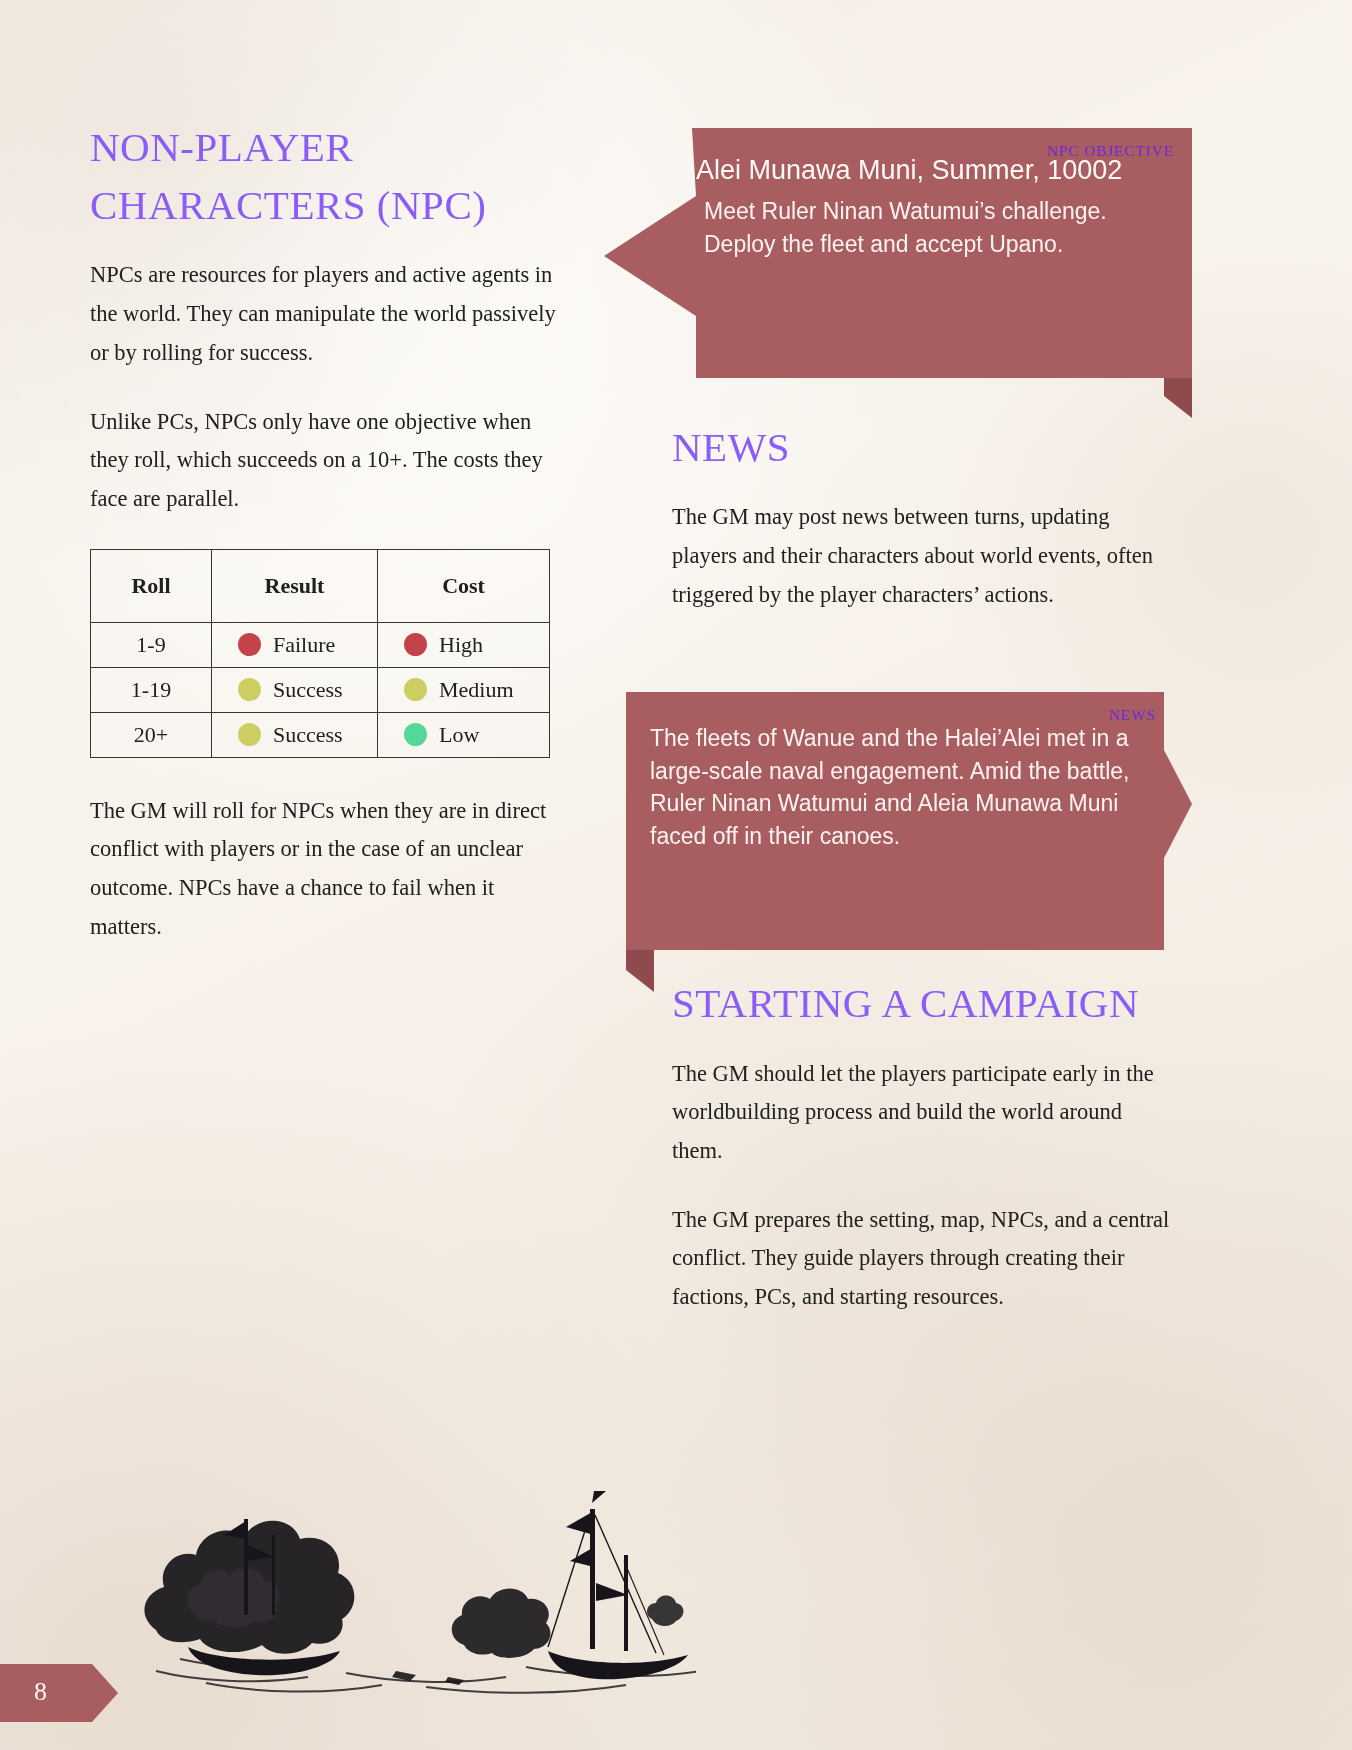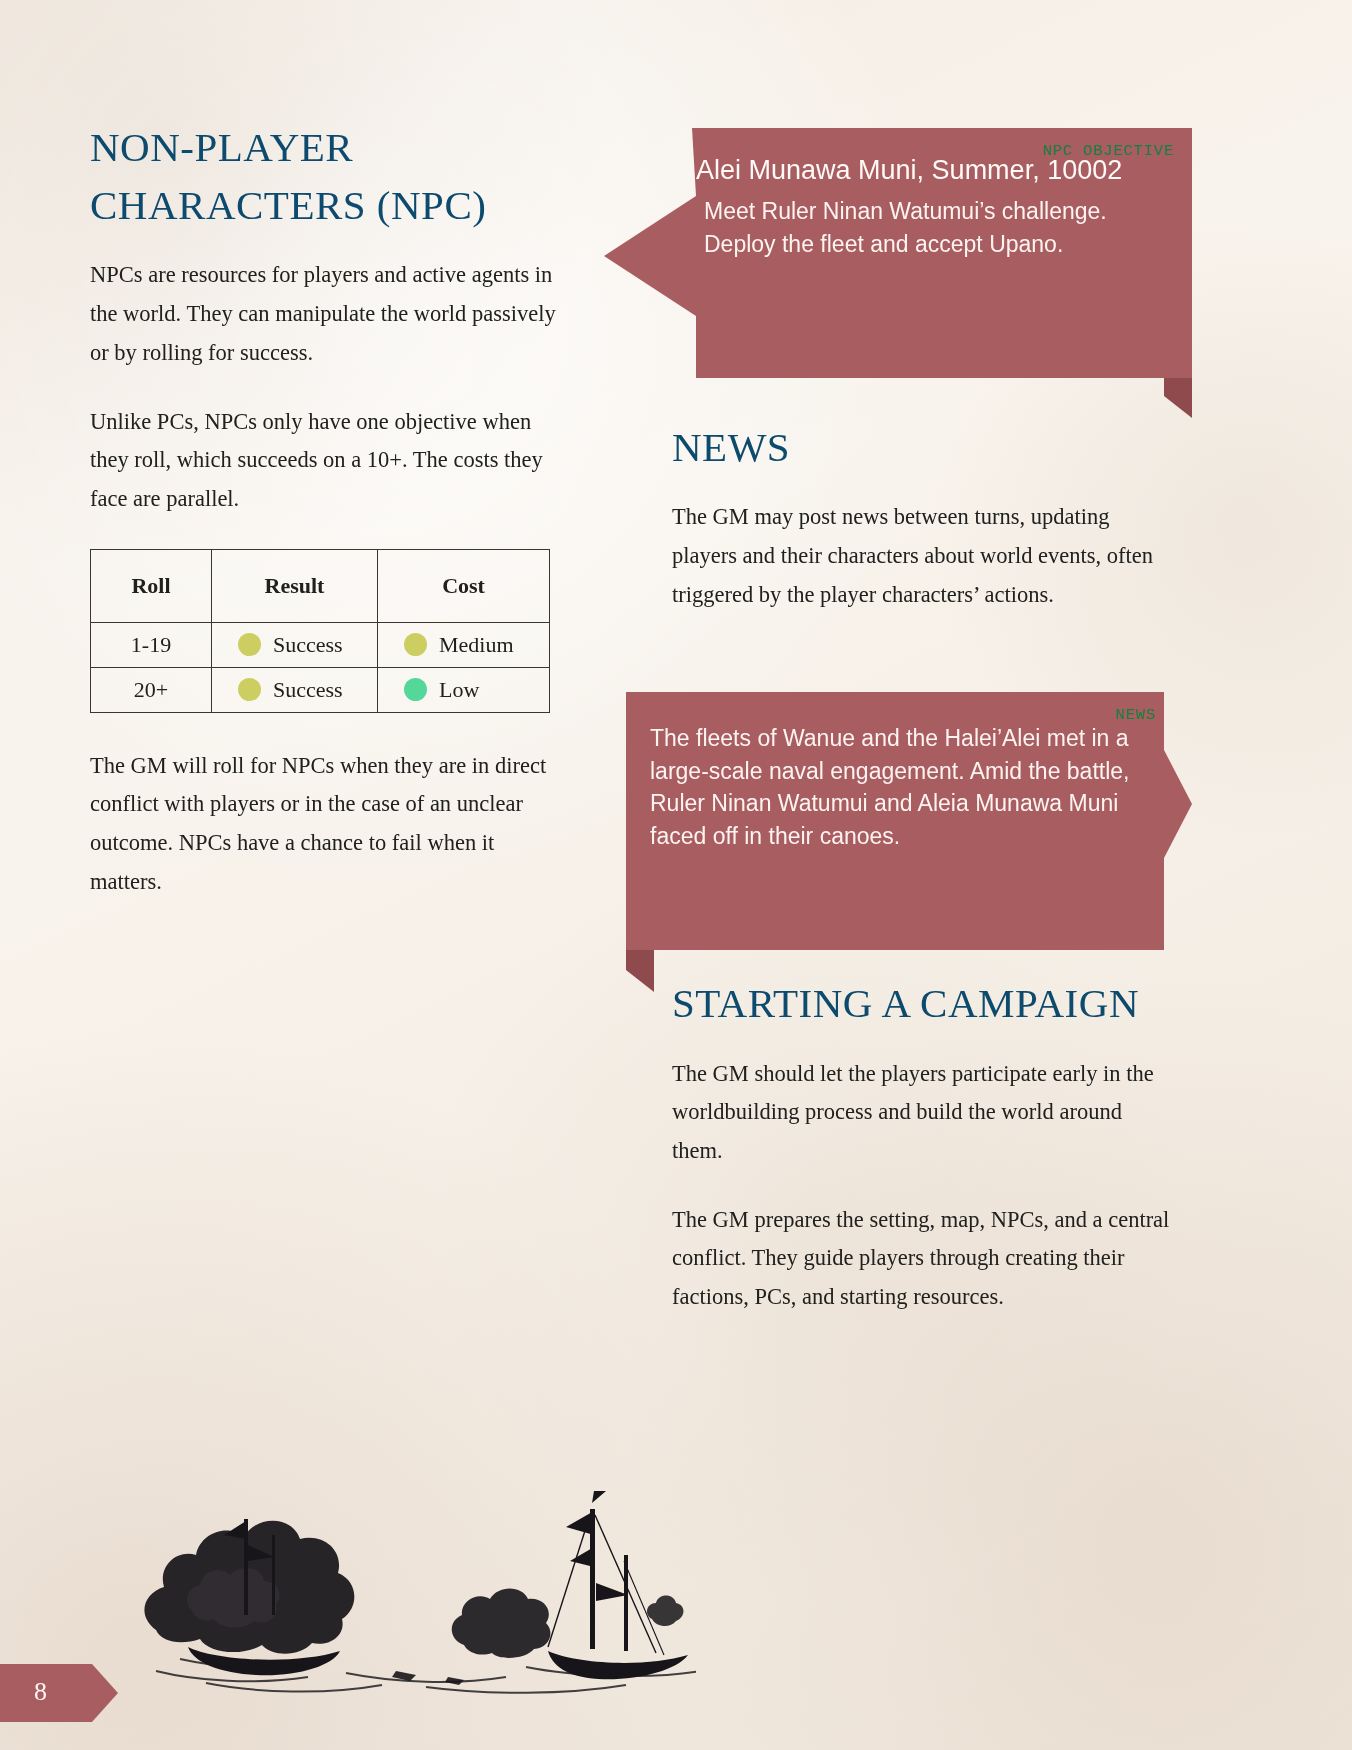--- a/index.html
+++ b/index.html
@@ -54,21 +54,21 @@
     width: 500px;
   }
 
   h1.title {
     font-family: "Liberation Serif", serif;
     font-weight: normal;
     font-size: 41px;
     line-height: 1.42;
     letter-spacing: 0.5px;
     margin: 0 0 22px 0;
-    color: #0c4a6e;
+    color: #8b5cf6;
   }
   h1.title.right {
     margin-top: 0;
   }
 
   p.body {
     font-size: 22.5px;
     line-height: 1.72;
     margin: 0 0 30px 0;
     color: #20201e;
@@ -165,22 +165,22 @@
     inset: 0;
     width: 100%;
     height: 100%;
     display: block;
   }
 
   .callout .kicker-abs {
     position: absolute;
     font-size: 15.5px;
     letter-spacing: 0.8px;
-    color: #15803d;
-    font-family: Liberation Mono, monospace;
+    color: #6d28d9;
+    font-family: Liberation Serif, serif;
   }
 
   
   .page-tab {
     position: absolute;
     left: 0;
     bottom: 28px;
     width: 118px;
     height: 58px;
   }
@@ -219,20 +219,29 @@
     <table class="roll-table">
       <thead>
         <tr>
           <th>Roll</th>
           <th>Result</th>
           <th>Cost</th>
         </tr>
       </thead>
       <tbody>
         <tr>
+          <td class="roll-col">1-9</td>
+          <td class="cell-with-dot">
+            <span class="dot dot-red"></span><span>Failure</span>
+          </td>
+          <td class="cell-with-dot">
+            <span class="dot dot-red"></span><span>High</span>
+          </td>
+        </tr>
+        <tr>
           <td class="roll-col">1-19</td>
           <td class="cell-with-dot">
             <span class="dot dot-yellow"></span><span>Success</span>
           </td>
           <td class="cell-with-dot">
             <span class="dot dot-yellow"></span><span>Medium</span>
           </td>
         </tr>
         <tr>
           <td class="roll-col">20+</td>

